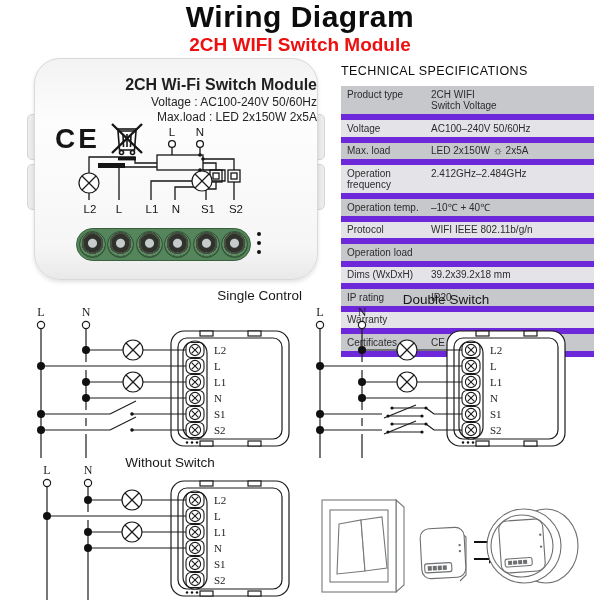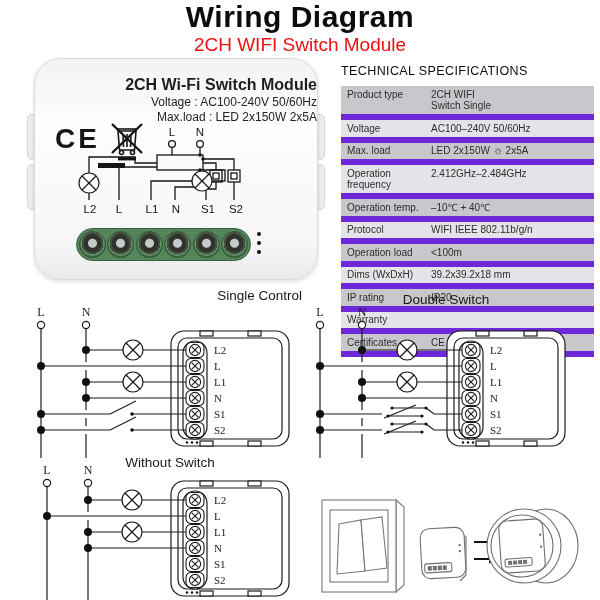--- a/index.html
+++ b/index.html
@@ -1,21 +1,21 @@
 <!DOCTYPE html>
 <html><head>
 <meta charset="utf-8">
 <style>
   html,body{margin:0;padding:0;background:#fff;}
   .canvas{position:relative;width:600px;height:600px;background:#fff;overflow:hidden;
           font-family:"Liberation Sans",sans-serif;color:#1a1a1a;}
   
   .hdr{position:absolute;left:0;top:0;width:600px;text-align:center;}
   .hdr-title{font-size:30px;font-weight:bold;letter-spacing:0.5px;color:#0c0c0c;line-height:34px;}
-  .hdr-sub{font-size:19px;font-weight:normal;color:#ee1010;line-height:22px;}
+  .hdr-sub{font-size:19px;font-weight:bold;color:#ee1010;line-height:22px;}
   
   .photo{position:absolute;left:34px;top:58px;width:284px;height:222px;}
   .wing{position:absolute;width:13px;height:44px;background:#ececec;border:1px solid #d6d6d6;border-radius:5px;}
   .photo-body{position:absolute;inset:0;background:linear-gradient(180deg,#f3f3f3,#fdfdfd 30%,#f6f6f6 85%,#e9e9e9);
               border:1px solid #d9d9d9;border-radius:26px;box-shadow:0 2px 4px rgba(0,0,0,.12);z-index:1;}
   .photo-text{position:absolute;left:0;top:16px;width:100%;text-align:right;}
   .pt-title{font-size:16px;font-weight:bold;color:#1f1f1f;line-height:20px;}
   .pt-line{font-size:12px;color:#242424;line-height:15px;}
   .ce{position:absolute;left:20px;top:64px;font-size:28px;font-weight:800;letter-spacing:3px;color:#151515;}
   .ce-bar{position:absolute;left:63px;top:104px;width:27px;height:5px;background:#151515;}
@@ -169,21 +169,21 @@
           <span></span>
         </div>
     </div>
   </div>
 
   <div class="specs">
     <div class="specs-h">TECHNICAL SPECIFICATIONS</div>
     <div>
       <div class="srow">
         <div class="sl">Product type</div>
-        <div class="sv"><span>2CH WIFI</span><br><span>Switch Single</span></div>
+        <div class="sv"><span>2CH WIFI</span><br><span>Switch Voltage</span></div>
       </div>
       <div class="srow">
         <div class="sl">Voltage</div>
         <div class="sv">AC100–240V 50/60Hz</div>
       </div>
       <div class="srow">
         <div class="sl">Max. load</div>
         <div class="sv"><span>LED 2x150W</span> <span class="bulb">☼</span> <span>2x5A</span></div>
       </div>
       <div class="srow">
@@ -193,21 +193,20 @@
       <div class="srow">
         <div class="sl">Operation temp.</div>
         <div class="sv">–10℃ + 40℃</div>
       </div>
       <div class="srow">
         <div class="sl">Protocol</div>
         <div class="sv">WIFI  IEEE 802.11b/g/n</div>
       </div>
       <div class="srow">
         <div class="sl">Operation load</div>
-        <div class="sv">&lt;100m</div>
       </div>
       <div class="srow">
         <div class="sl">Dims (WxDxH)</div>
         <div class="sv">39.2x39.2x18 mm</div>
       </div>
       <div class="srow">
         <div class="sl">IP rating</div>
         <div class="sv">IP20</div>
       </div>
       <div class="srow">

